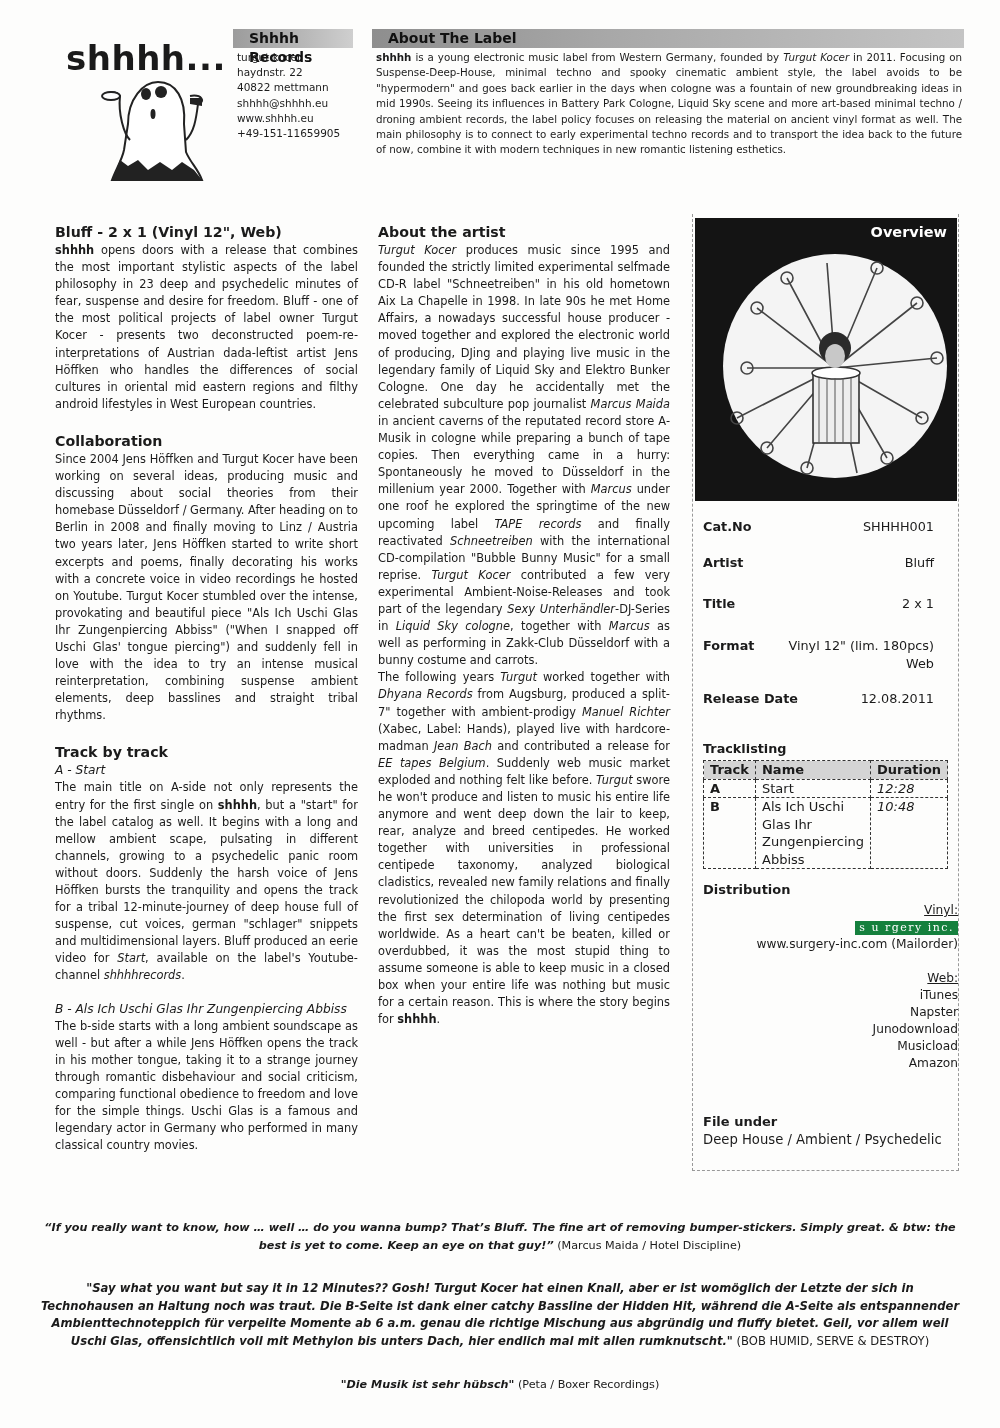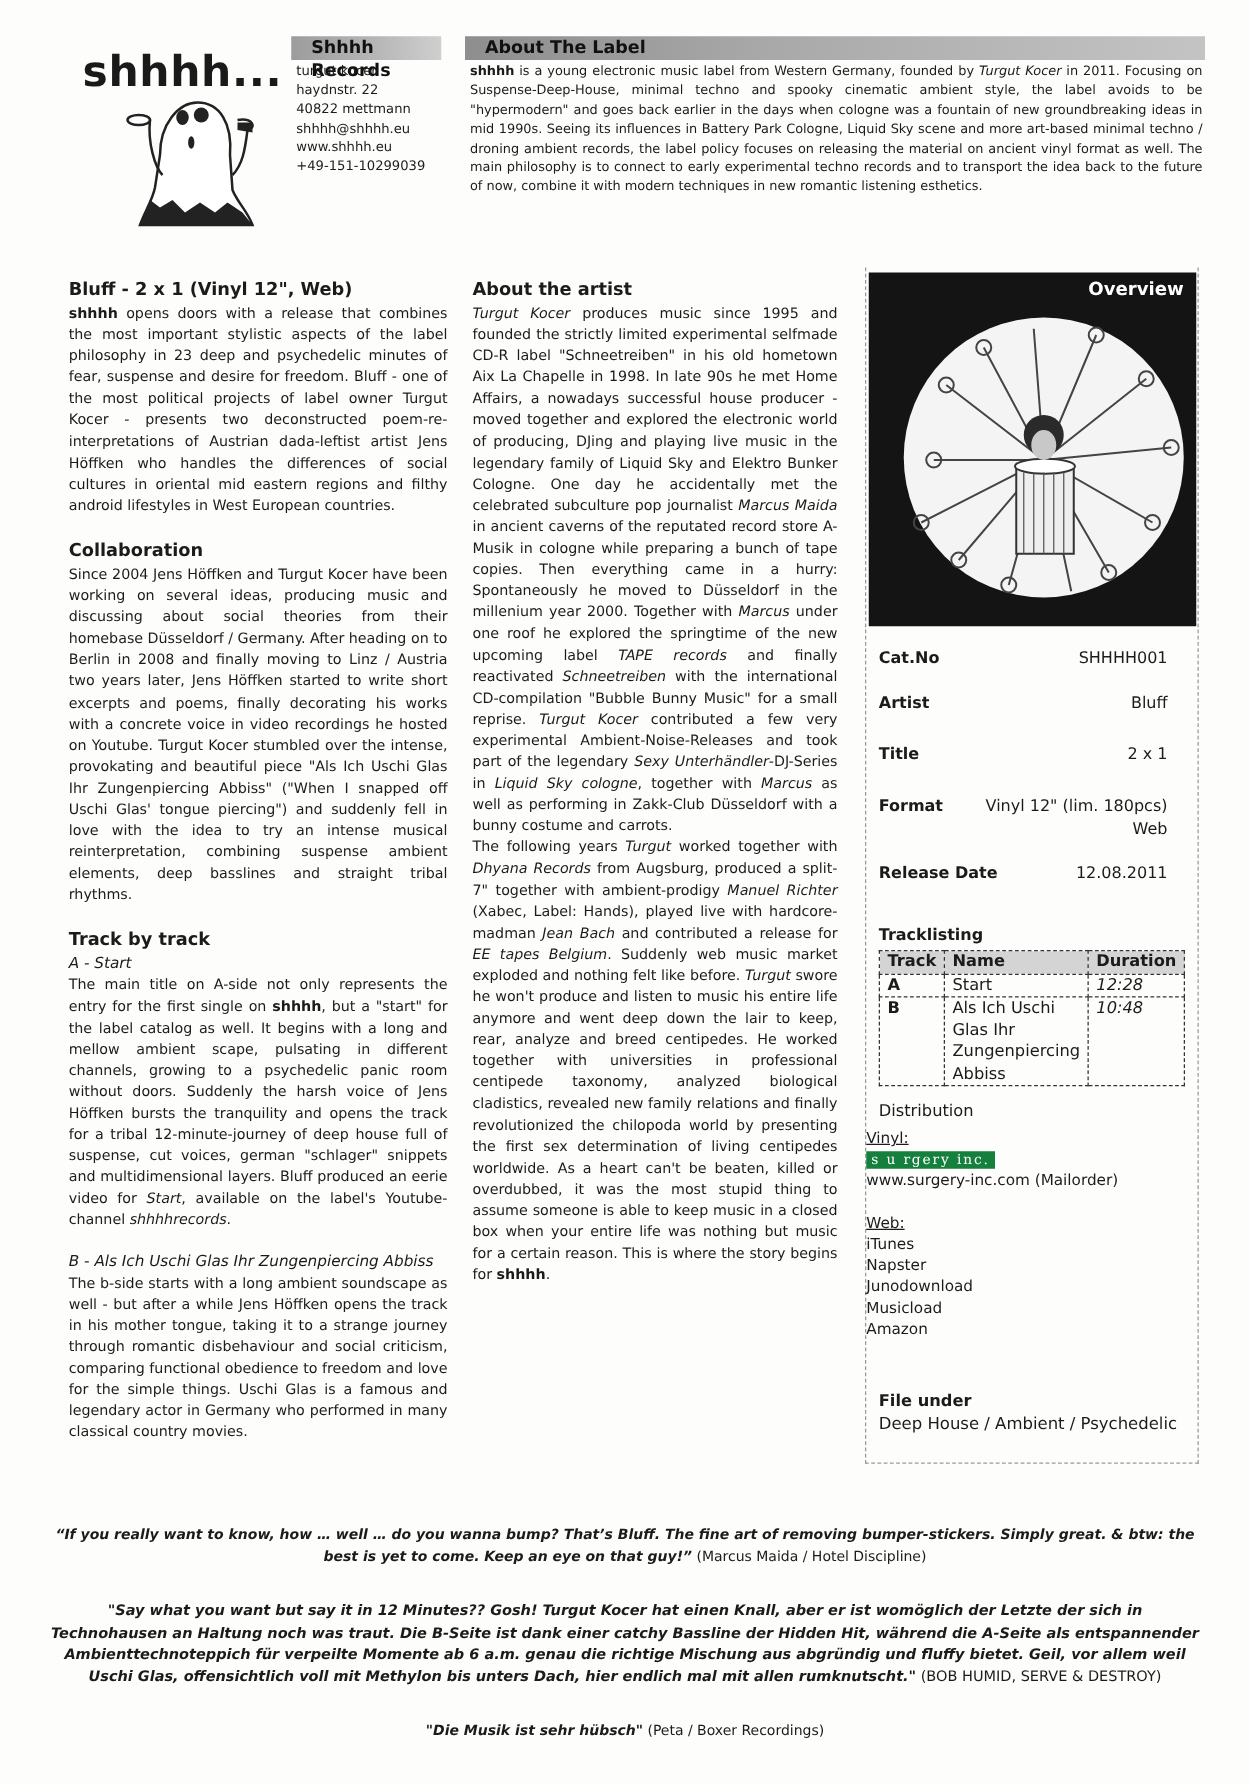--- a/index.html
+++ b/index.html
@@ -37,22 +37,22 @@
   #disc { position: absolute; left: 22px; top: 30px; width: 243px; height: 243px; }
   .ov-row { position: absolute; left: 10px; width: 243px; font-size: 12.8px; line-height: 18px; }
   .ov-row .k { font-weight: bold; position: absolute; left: 0; top: 0; }
   .ov-row .v { position: absolute; right: 12px; top: 0; text-align: right; }
   #tl-title { position: absolute; left: 10px; top: 527px; font-weight: bold; font-size: 12.8px; }
   #tracklist { position: absolute; left: 10px; top: 546px; width: 245px; border-collapse: collapse; font-size: 13px; }
   #tracklist th, #tracklist td { border: 1px dashed #333; padding: 0 6px; line-height: 17.5px; vertical-align: top; text-align: left; }
   #tracklist th { background: #d4d4d4; font-weight: bold; }
   #tracklist td.tr { font-weight: bold; }
   #tracklist td.du { font-style: italic; }
-  #dist-title { position: absolute; left: 10px; top: 668px; font-weight: normal; font-size: 13px; }
-  #dist { position: absolute; left: 0; width: 265px; top: 688px; text-align: left; font-size: 12.2px; line-height: 17px; }
+  #dist-title { position: absolute; left: 10px; top: 668px; font-weight: bold; font-size: 13px; }
+  #dist { position: absolute; left: 0; width: 265px; top: 688px; text-align: right; font-size: 12.2px; line-height: 17px; }
   #dist .u { text-decoration: underline; }
   #surgery { display: inline-block; background: #15803d; color: #fff; font-family: "DejaVu Serif", serif; font-size: 11px; letter-spacing: 1.5px; padding: 0 4px; line-height: 14px; margin-top: 1px; }
   #file-title { position: absolute; left: 10px; top: 900px; font-weight: bold; font-size: 13px; }
   #file-val { position: absolute; left: 10px; top: 918px; font-size: 13.2px; }
   
   .quote { left: 40px; width: 920px; text-align: center; font-size: 11.2px; line-height: 17.5px; }
   .quote b { font-style: italic; }
   #q1 { top: 1219px; }
   #q2 { top: 1280px; font-size: 11.6px; }
   #q3 { top: 1376px; }
@@ -74,21 +74,21 @@
 </svg>
 
 <div id="contact" class="abs">
   <div class="bar-title">Shhhh Records</div>
   <div class="lines">
     <div>turgut kocer</div>
     <div>haydnstr. 22</div>
     <div>40822 mettmann</div>
     <div>shhhh@shhhh.eu</div>
     <div>www.shhhh.eu</div>
-    <div>+49-151-10299039</div>
+    <div>+49-151-11659905</div>
   </div>
 </div>
 
 <div id="about-label" class="abs">
   <div class="bar-title">About The Label</div>
   <p><b>shhhh</b><span> is a young electronic music label from Western Germany, founded by </span><i>Turgut Kocer</i><span>  in 2011. Focusing on Suspense-Deep-House, minimal techno and spooky cinematic ambient style, the label avoids to be "hypermodern"  and goes back earlier in the days when cologne was a fountain of new groundbreaking ideas in mid 1990s. Seeing its influences in Battery Park Cologne, Liquid Sky scene and more art-based minimal techno / droning ambient records, the label policy focuses on releasing the material on ancient vinyl format as well. The main philosophy is to connect to early experimental techno records and to transport the idea back to the future of now, combine it with modern techniques in new romantic listening esthetics.</span></p>
 </div>
 
 <div id="col1" class="abs col">
   <h2>Bluff - 2 x 1 (Vinyl 12", Web)</h2>

